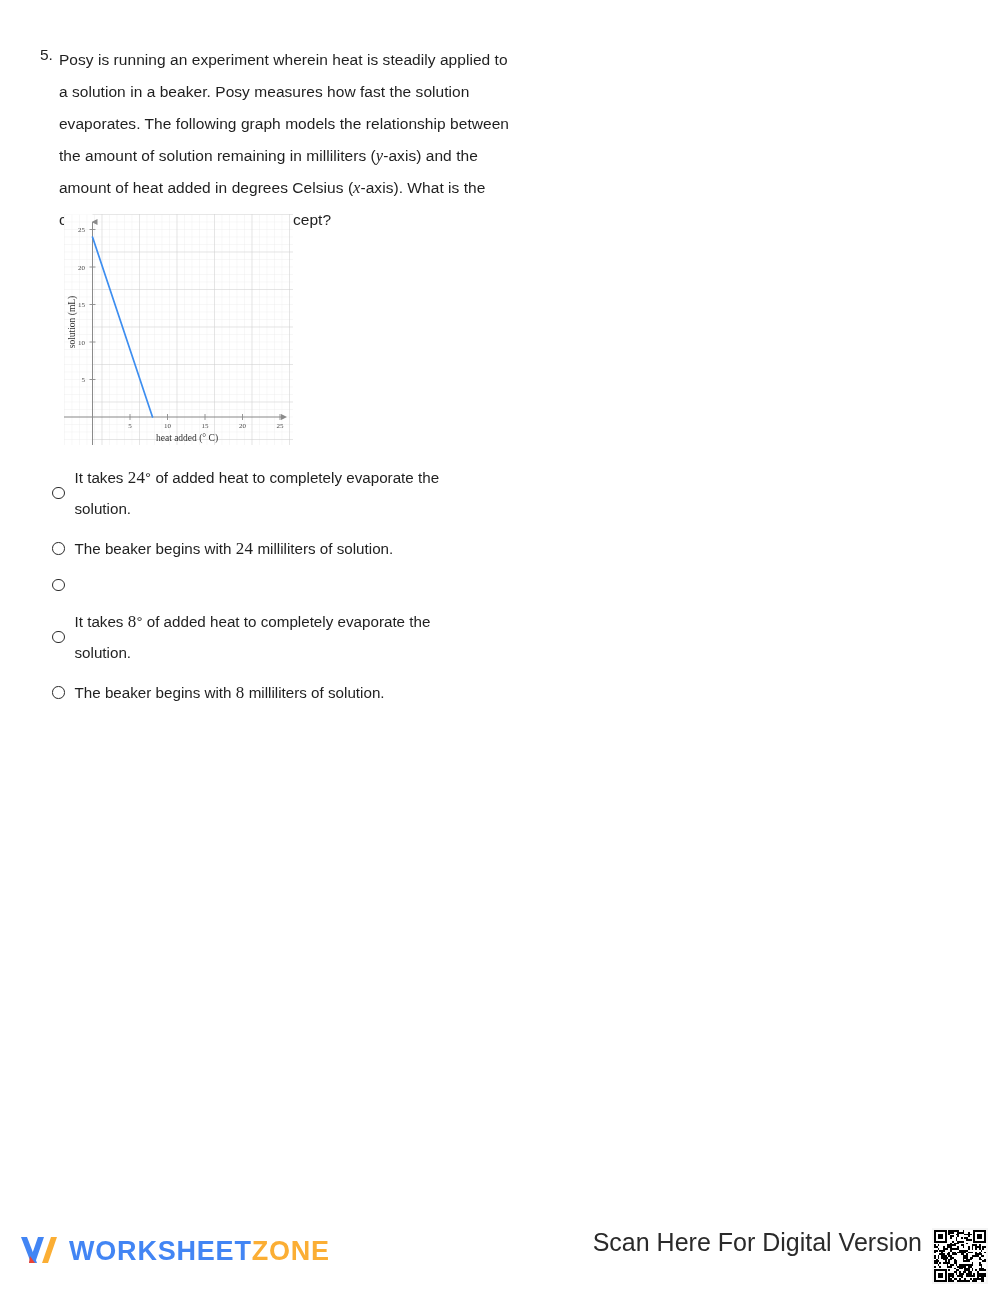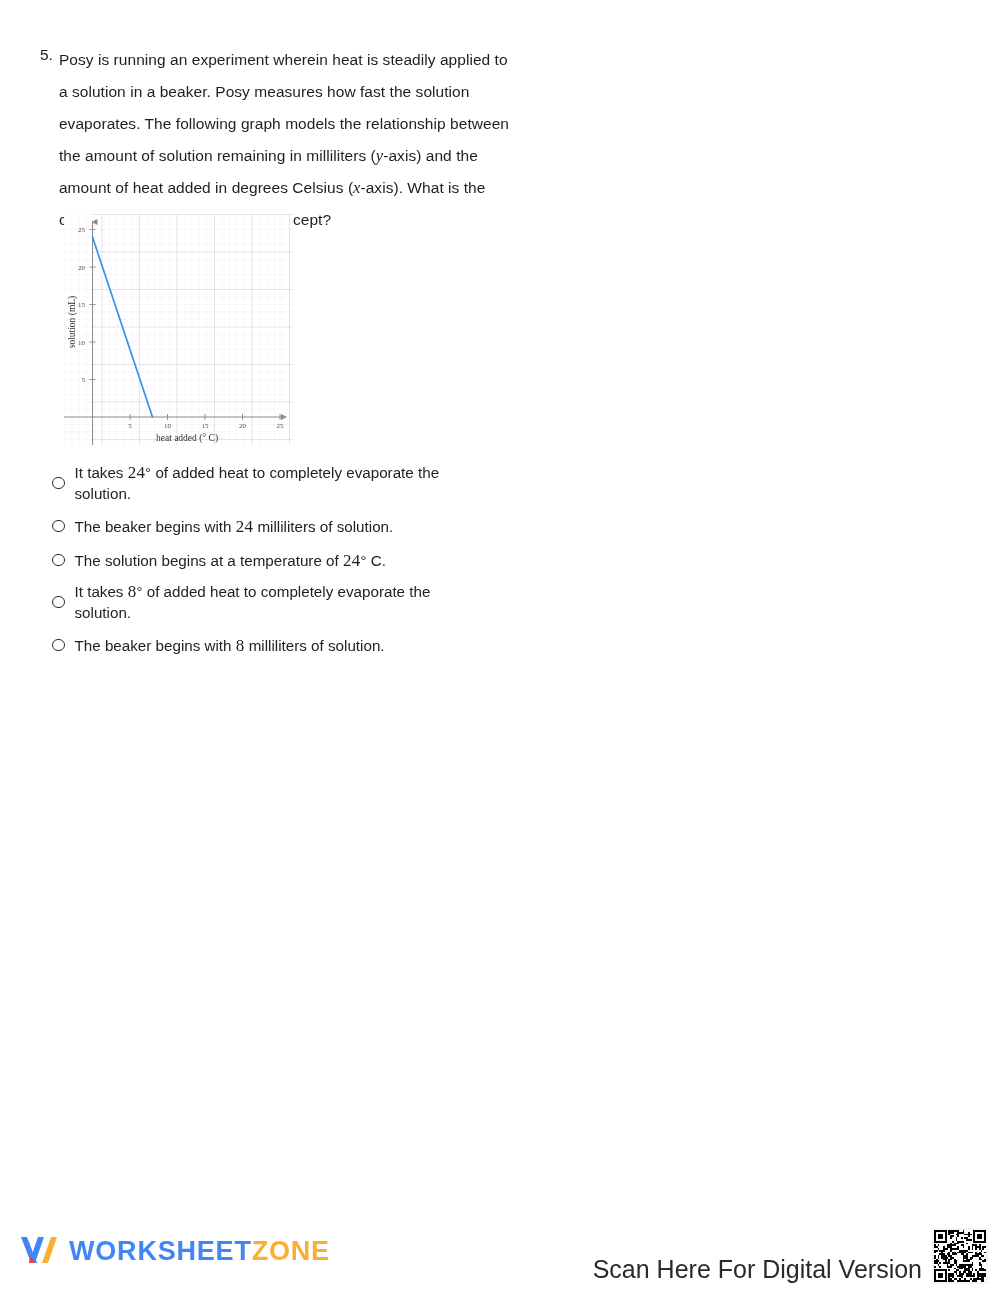--- a/index.html
+++ b/index.html
@@ -76,21 +76,21 @@
     flex: 0 0 auto;
     width: 12.5px;
     height: 12.5px;
     border: 1.4px solid #2b2b2b;
     border-radius: 50%;
     background: #ffffff;
     margin-right: 10px;
   }
   .opt-text {
     font-size: 15.2px;
-    line-height: 21px;
+    line-height: 31px;
     color: #1f1f1f;
     flex: 1 1 auto;
   }
   .opt-text .mathnum {
     font-family: "Liberation Serif", serif;
     font-size: 17px;
     letter-spacing: 0.2px;
   }
 
   
@@ -119,21 +119,21 @@
     letter-spacing: 0.8px;
   }
   .logo-text .blue { color: #4285F4; }
   .logo-text .orange { color: #FBAE34; }
 
   .scan-area {
     position: absolute;
     right: 12px;
     top: 8px;
     display: flex;
-    align-items: flex-end;
+    align-items: flex-start;
     margin-left: 16px;
   }
   .scan-text {
     font-size: 25px;
     color: #2a2a2a;
     margin-right: 10px;
     white-space: nowrap;
     font-weight: 400;
   }
   .qr {
@@ -231,21 +231,20 @@
     <div class="option two-line">
       <span class="radio"></span>
       <span class="opt-text">It takes <span class="mathnum">24</span>° of added heat to completely evaporate the<br>solution.</span>
     </div>
     <div class="option">
       <span class="radio"></span>
       <span class="opt-text">The beaker begins with <span class="mathnum">24</span> milliliters of solution.</span>
     </div>
     <div class="option">
       <span class="radio"></span>
-      <span class="opt-text">The solution begins at a temperature of <span class="mathnum">24</span>° C.</span>
     </div>
     <div class="option two-line">
       <span class="radio"></span>
       <span class="opt-text">It takes <span class="mathnum">8</span>° of added heat to completely evaporate the<br>solution.</span>
     </div>
     <div class="option">
       <span class="radio"></span>
       <span class="opt-text">The beaker begins with <span class="mathnum">8</span> milliliters of solution.</span>
     </div>
   </div>

